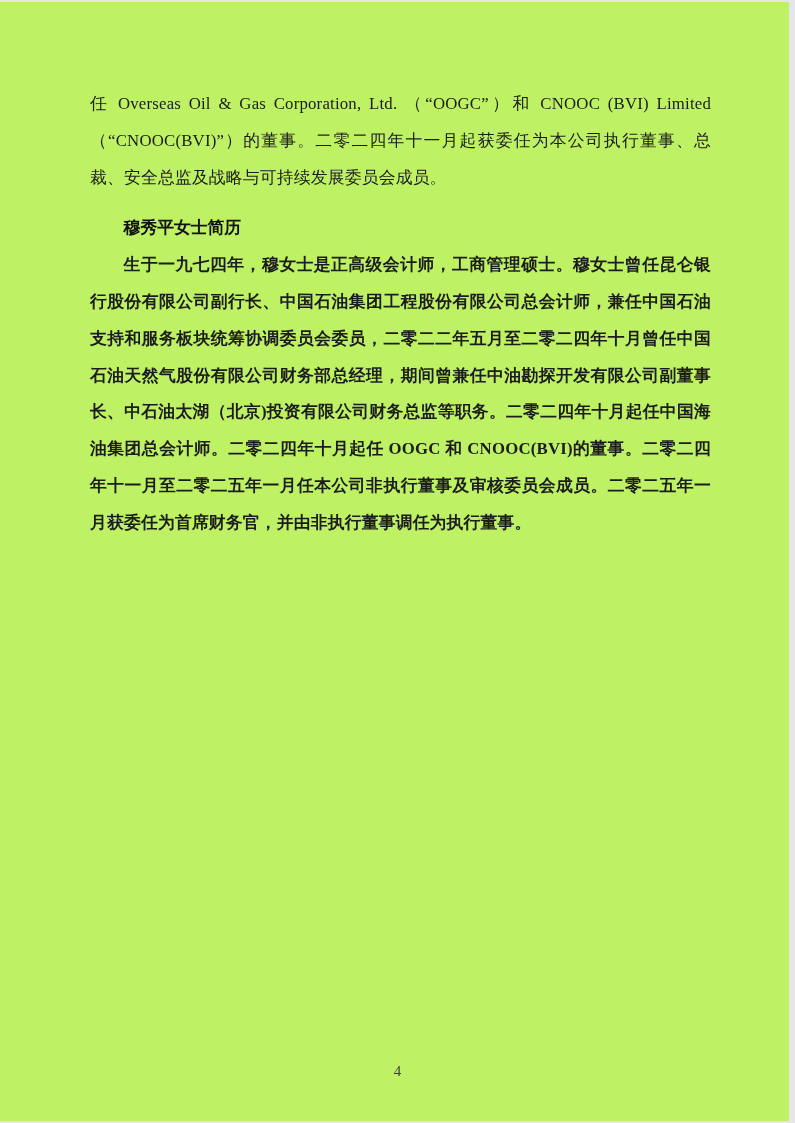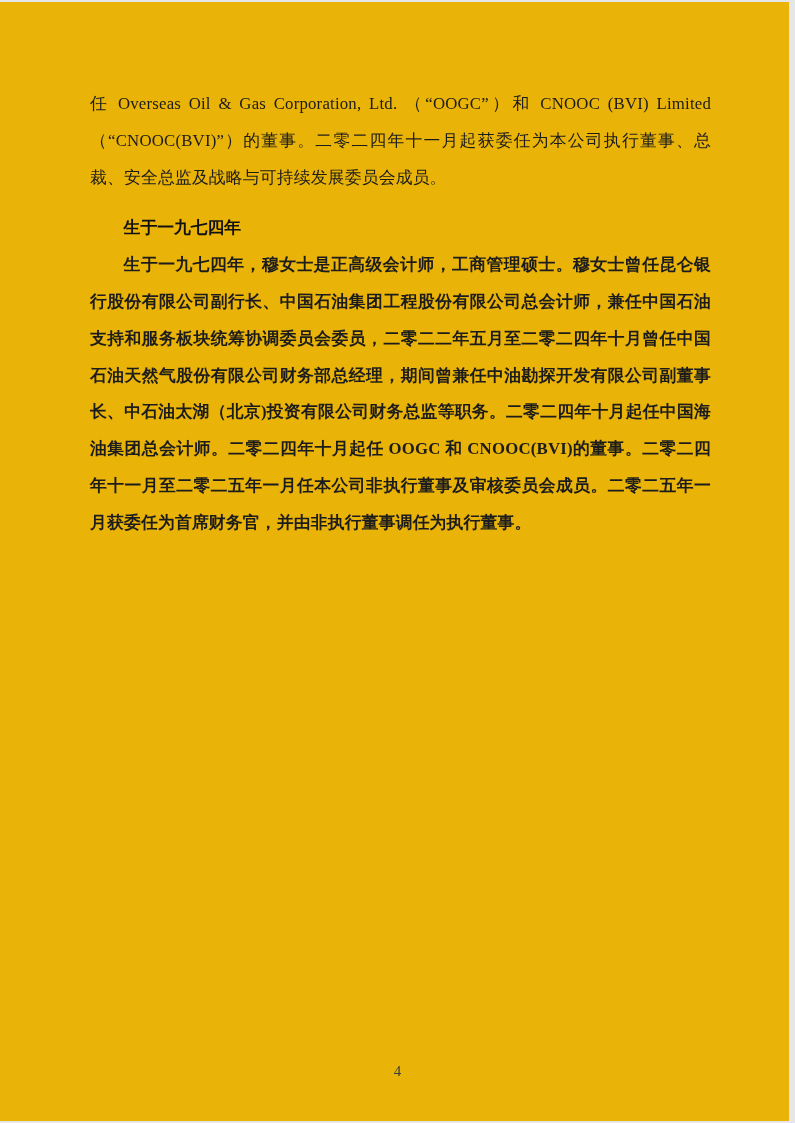--- a/index.html
+++ b/index.html
@@ -12,21 +12,21 @@
     background: #ffffff;
     position: relative;
     overflow: hidden;
     font-family: "Liberation Serif", "DejaVu Serif", serif;
     color: #1c1c1c;
   }
   .page {
     position: relative;
     width: 795px;
     height: 1123px;
-    background: #eab308;
+    background: #bef264;
   }
   .content {
     position: absolute;
     left: 90px;
     top: 86px;
     width: 621px;
   }
   .para {
     margin: 0;
     font-size: 16.8px;
@@ -80,21 +80,21 @@
   }
 </style>
 </head>
 <body>
 
 <div class="page">
 
   <div class="content">
     <p class="para">任 Overseas Oil &amp; Gas Corporation, Ltd. （“OOGC”）和 CNOOC (BVI) Limited（“CNOOC(BVI)”）的董事。二零二四年十一月起获委任为本公司执行董事、总裁、安全总监及战略与可持续发展委员会成员。</p>
 
-    <h3 class="section-heading">生于一九七四年</h3>
+    <h3 class="section-heading">穆秀平女士简历</h3>
 
     <p class="para first-line-indent">生于一九七四年，穆女士是正高级会计师，工商管理硕士。穆女士曾任昆仑银行股份有限公司副行长、中国石油集团工程股份有限公司总会计师，兼任中国石油支持和服务板块统筹协调委员会委员，二零二二年五月至二零二四年十月曾任中国石油天然气股份有限公司财务部总经理，期间曾兼任中油勘探开发有限公司副董事长、中石油太湖（北京)投资有限公司财务总监等职务。二零二四年十月起任中国海油集团总会计师。二零二四年十月起任 OOGC 和 CNOOC(BVI)的董事。二零二四年十一月至二零二五年一月任本公司非执行董事及审核委员会成员。二零二五年一月获委任为首席财务官，并由非执行董事调任为执行董事。</p>
   </div>
 
   <div class="page-number">4</div>
 
   <div class="edge-top" style="background: rgb(230, 230, 232);"></div>
   <div class="edge-right" style="background: rgb(230, 230, 232);"></div>
   <div class="edge-bottom" style="background: rgb(230, 230, 232);"></div>
 

